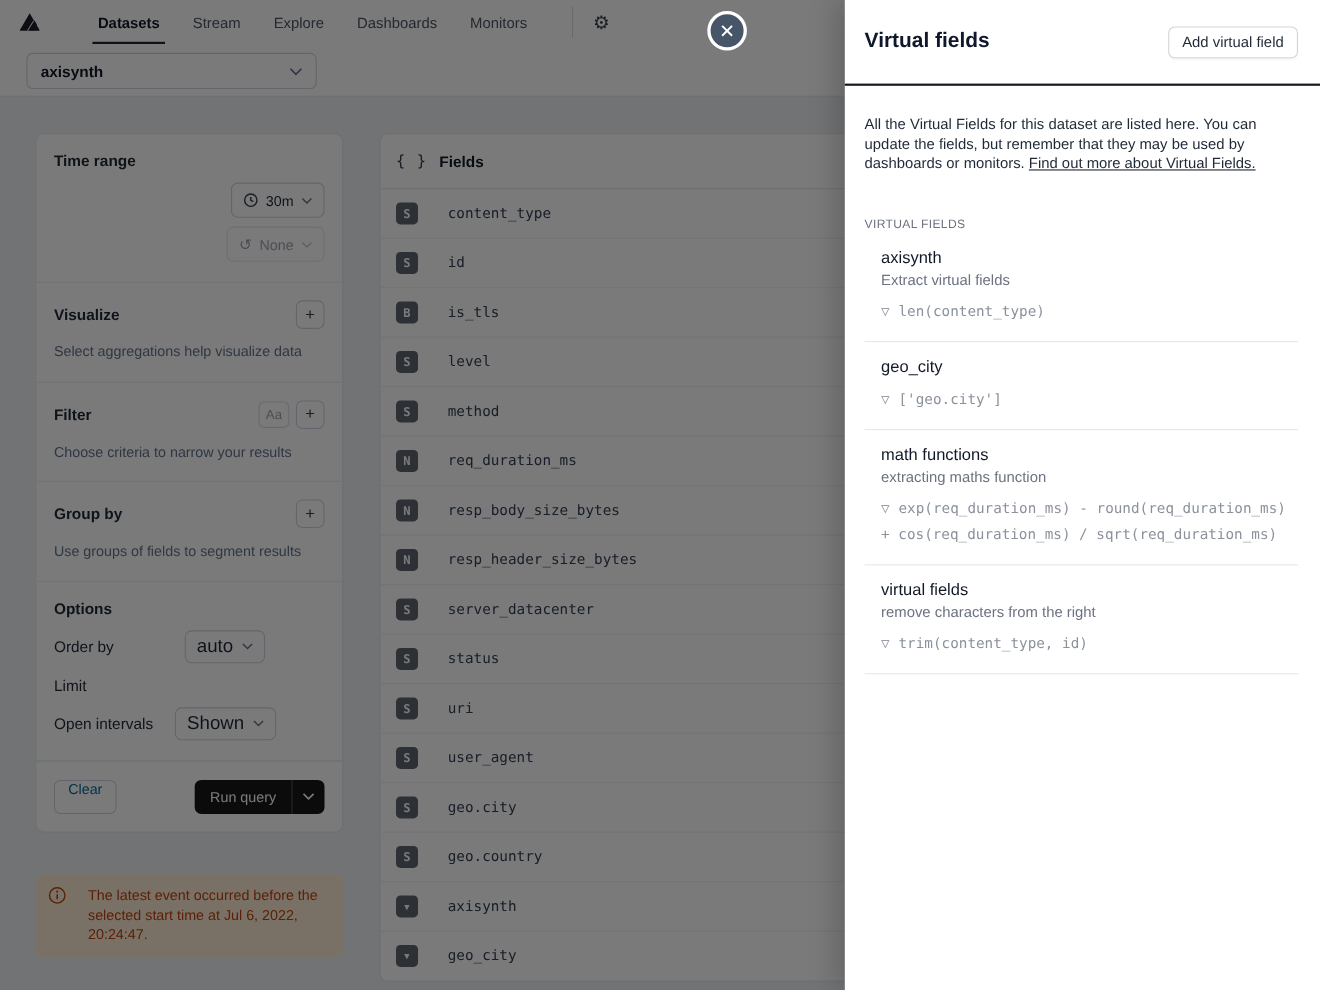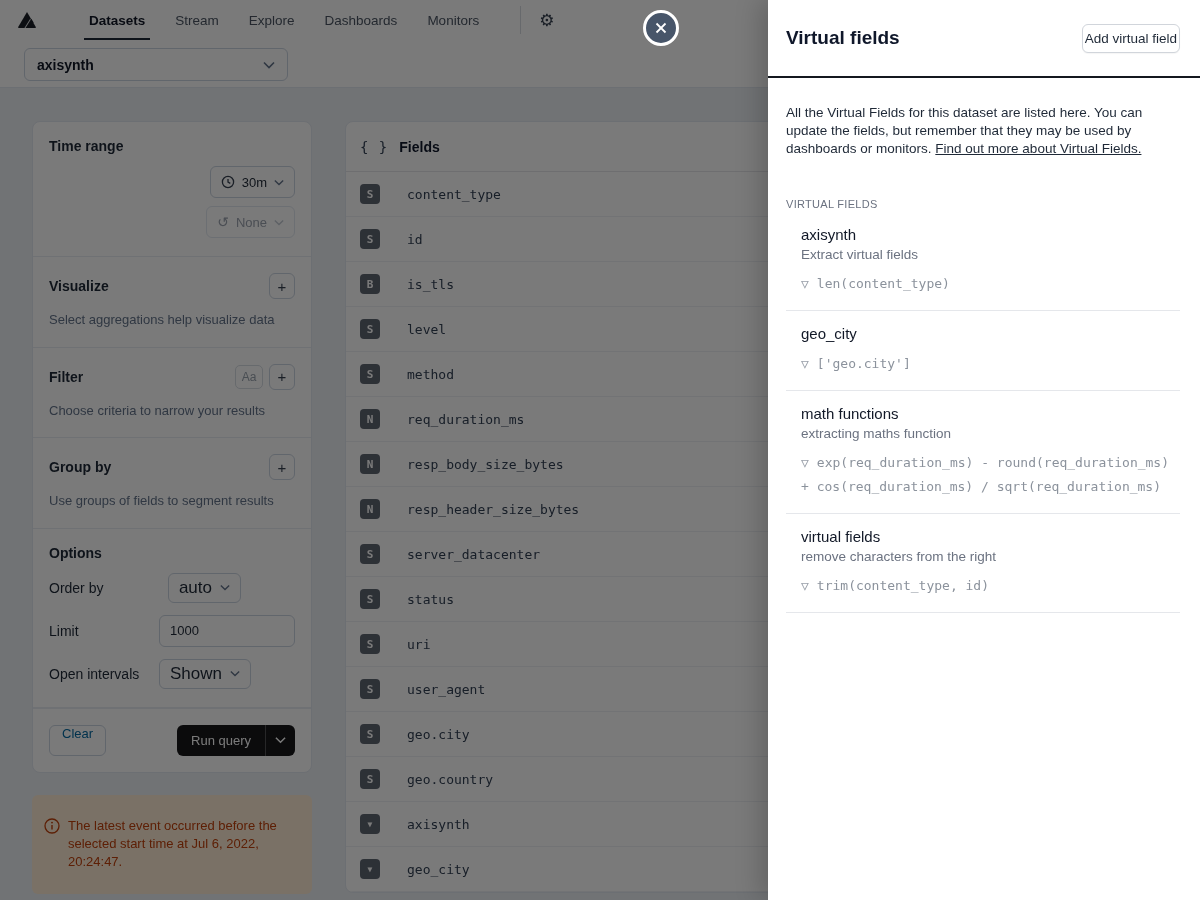--- a/index.html
+++ b/index.html
@@ -59,21 +59,21 @@
   .actions { display:flex; align-items:center; justify-content:space-between; padding:16px; }
   .clear-btn { height:31px; padding:0 12px; border:1px solid #cbd5e1; border-radius:6px; background:#fff;
                font-size:13px; color:#0369a1; cursor:pointer; }
   .run-btn { height:31px; display:flex; align-items:center; background:#18181b; border-radius:6px;
              color:#fff; font-size:13px; cursor:pointer; overflow:hidden; }
   .run-main { padding:0 14px; display:flex; align-items:center; height:100%; }
   .run-caret { padding:0 9px; display:flex; align-items:center; height:100%;
                border-left:1px solid rgba(255,255,255,0.25); }
 
   .warning { position:absolute; left:32px; top:707px; width:280px; background:#ffedd5; border-radius:6px;
-             padding:22px 12px; display:flex; gap:8px; }
+             padding:10px 12px; display:flex; gap:20px; }
   .warning-text { font-size:13px; line-height:1.4; color:#c2410c; }
   .info-ic { flex:0 0 auto; margin-top:1px; }
 
   
   .fields-card { position:absolute; left:345px; top:33px; width:831px; background:#ffffff;
                  border:1px solid #e2e8f0; border-radius:8px; overflow:hidden; }
   .fields-head { height:50px; display:flex; align-items:center; gap:11px; padding:0 14px;
                  border-bottom:1px solid #e5e7eb; }
   .braces { font-family:"DejaVu Sans Mono", monospace; font-size:14px; color:#334155; letter-spacing:1px; }
   .fields-title { font-size:14px; font-weight:bold; color:#0f172a; }
@@ -84,21 +84,21 @@
            display:flex; align-items:center; justify-content:center; flex:0 0 auto; }
   .fname { font-family:"DejaVu Sans Mono", monospace; font-size:13px; color:#334155;margin-left:14px; }
 
   
   .overlay { position:absolute; inset:0; background:rgba(0,0,0,0.52); z-index:40; }
   .drawer { position:absolute; right:0; top:0; width:432px; height:900px; background:#ffffff; z-index:50;
             box-shadow:-8px 0 24px rgba(0,0,0,0.18); }
   .drawer-head { height:78px; display:flex; align-items:center; justify-content:space-between;
                  padding:0 20px 0 18px; border-bottom:2px solid #14181f; }
   .drawer-title { font-size:19px; font-weight:bold; color:#0f172a; }
-  .add-btn { height:29px; padding:0 2px; background:#fff; border:1px solid #d1d5db; border-radius:6px;
+  .add-btn { height:29px; padding:0 12px; background:#fff; border:1px solid #d1d5db; border-radius:6px;
              font-size:13.5px; color:#1f2937; cursor:pointer; box-shadow:0 1px 1px rgba(0,0,0,0.04); }
   .drawer-body { padding:26px 20px 0 18px; }
   .drawer-desc { font-size:13.5px; line-height:18px; color:#1f2937; max-width:480px; }
   .drawer-desc a { color:#1f2937; text-decoration:underline; cursor:pointer; }
   .section-label { margin-top:40px; font-size:11px; letter-spacing:0.3px; color:#6b7280; }
   .vf-list { margin-top:16px; }
   .vf-entry { border-bottom:1px solid #e5e7eb; padding:0 0 14px 15px; margin-bottom:14px; cursor:pointer; }
   .vf-name { font-size:15px; color:#111827; }
   .vf-desc { font-size:13.5px; color:#6b7280; margin-top:4px; }
   .vf-desc:empty { display:none; }
@@ -210,21 +210,20 @@
         <div class="qsub">Order by</div>
         <div class="mini-select" style="margin-right:54px;">
           <span>auto</span>
           <svg class="ic" width="10" height="7" viewBox="0 0 12 8">
             <polyline points="1,1.5 6,6.5 11,1.5" fill="none" stroke="#64748b" stroke-width="1.6"></polyline>
           </svg>
         </div>
       </div>
       <div class="opt-row">
         <div class="qsub">Limit</div>
-        <input class="limit-input" value="1000" style="">
       </div>
       <div class="opt-row">
         <div class="qsub">Open intervals</div>
         <div class="mini-select" style="margin-right:44px;">
           <span>Shown</span>
           <svg class="ic" width="10" height="7" viewBox="0 0 12 8">
             <polyline points="1,1.5 6,6.5 11,1.5" fill="none" stroke="#64748b" stroke-width="1.6"></polyline>
           </svg>
         </div>
       </div>

